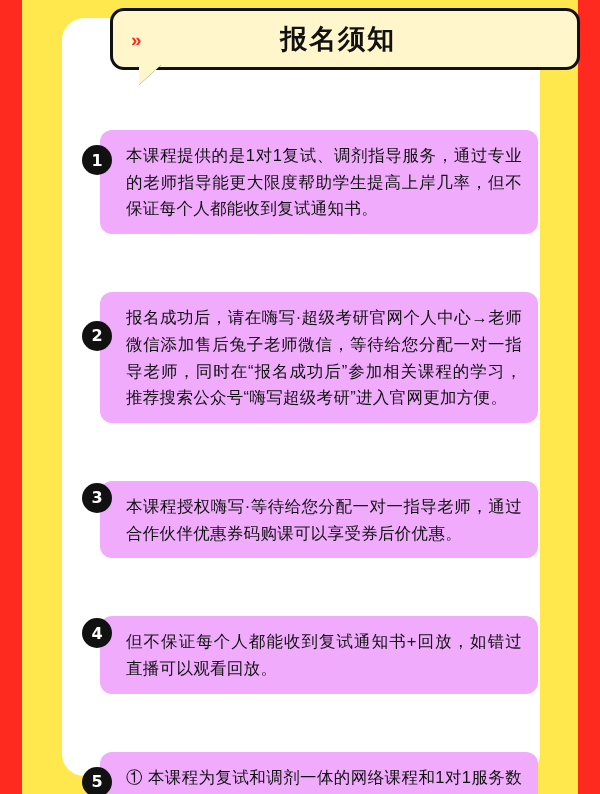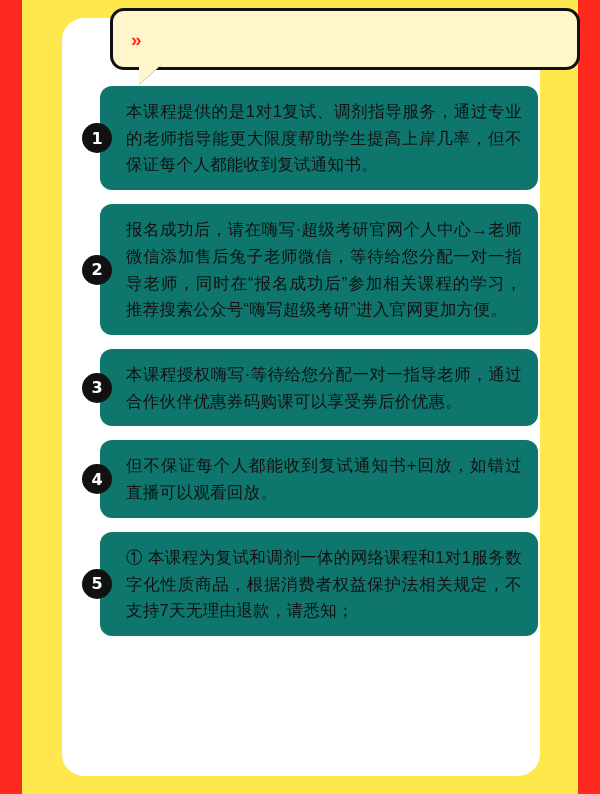--- a/index.html
+++ b/index.html
@@ -133,29 +133,30 @@
     font-weight: bold;
     display: flex;
     align-items: center;
     justify-content: center;
     z-index: 3;
     font-family: "DejaVu Sans", sans-serif;
   }
   .bubble {
     margin-left: 18px;
     flex: 1;
-    background: #0f766e;
+    background: #f0abfc;
     border-radius: 12px;
     padding: 12px 16px 12px 26px;
     box-sizing: border-box;
     font-size: 16.5px;
     line-height: 1.62;
     color: #111111;
     text-align: justify;
     letter-spacing: 0.3px;
+    margin-top: 44px;
   }
   .bubble p {
     margin: 0;
   }
   .bubble p + p {
     margin-top: 0;
   }
 </style>
 </head>
 <body>
@@ -164,20 +165,21 @@
 
   <div class="side-bar-left"></div>
   <div class="side-bar-right"></div>
 
   <div class="yellow-card">
     <div class="white-panel"></div>
 
     <div class="header-bubble">
       <div class="header-tail-outline"></div>
       <span class="header-arrows">»</span>
+      <span class="header-title">报名须知</span>
     </div>
 
     <div class="items">
 
       <div class="item">
         <div class="badge">1</div>
         <div class="bubble">
           <p>本课程提供的是1对1复试、调剂指导服务，通过专业的老师指导能更大限度帮助学生提高上岸几率，但不保证每个人都能收到复试通知书。</p>
         </div>
       </div>

